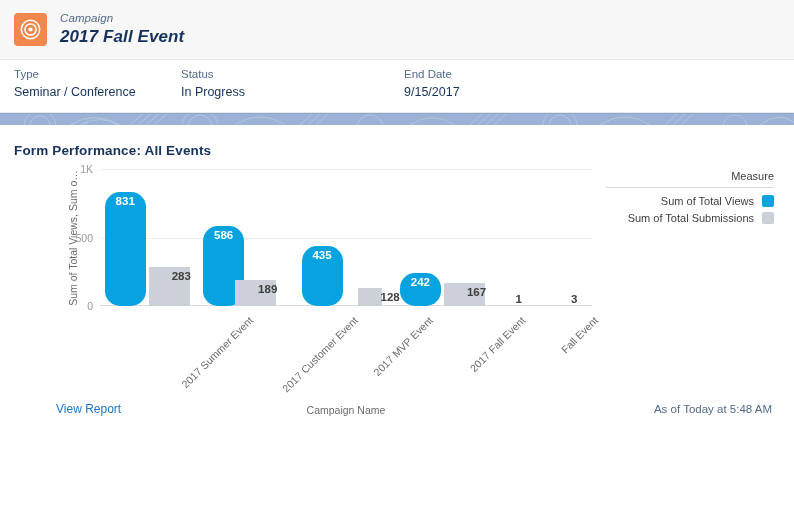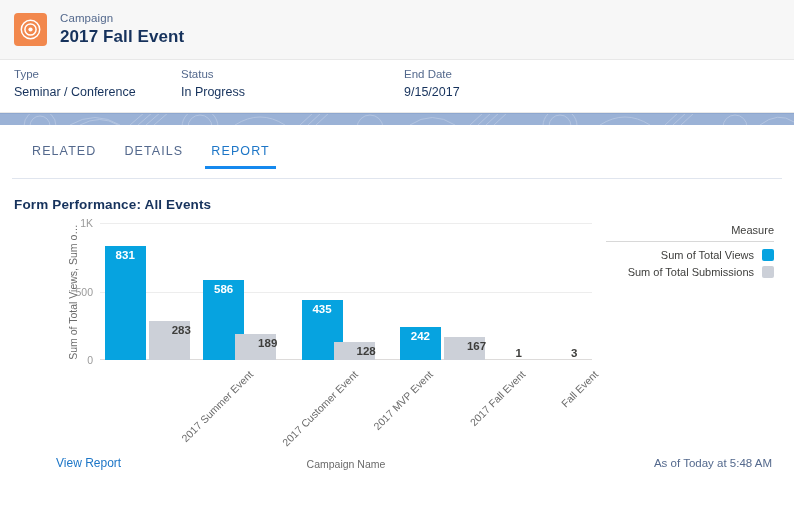--- a/index.html
+++ b/index.html
@@ -26,20 +26,21 @@
   
   .record-header {
     position: relative;
     height: 60px;
     background: #f7f7f7;
     border-bottom: 1px solid #e8e8e8;
     display: flex;
     align-items: center;
     padding: 0 0 0 14px;
     box-sizing: border-box;
+    font-style: italic;
   }
   .record-icon {
     width: 33px;
     height: 33px;
     border-radius: 4px;
     background: #f2884d;
     display: flex;
     align-items: center;
     justify-content: center;
     flex: 0 0 auto;
@@ -214,21 +215,21 @@
   
   .group {
     position: absolute;
     bottom: 0;
     height: 100%;
   }
   .bar {
     position: absolute;
     bottom: 0;
   }
-  .bar.views { background: #06a3e0; }
+  .bar.views { background: #06a3e0; border-radius: 15px; }
   .bar.subs  { background: #ccd0d8; }
   .bar-label {
     position: absolute;
     left: 0;
     right: 0;
     top: 3px;
     text-align: center;
     font-size: 11.5px;
     font-weight: bold;
     white-space: nowrap;
@@ -369,25 +370,20 @@
         <circle cx="560" cy="12" r="11"></circle>
           <circle cx="560" cy="12" r="17"></circle>
         <path d="M600 11 Q 625 -5 650 11"></path>
         <path d="M665 11 L 679 -2 M673 11 L 687 -2 M681 11 L 695 -2"></path>
         <circle cx="735" cy="13" r="12"></circle>
         <path d="M760 11 Q 778 -3 794 8"></path>
       </g>
     </svg>
   </div>
 
-  <div class="tabs" id="tabs">
-      <div class="tab">RELATED</div>
-      <div class="tab">DETAILS</div>
-      <div class="tab active">REPORT</div>
-    </div>
 
   <div class="chart-card">
     <div class="chart-title">Form Performance: All Events</div>
 
     <div class="chart-area">
 
       <div class="ylabel">
         <span>Sum of Total Views, Sum o…</span>
       </div>
 
@@ -411,21 +407,21 @@
               <div class="bar-label">586</div>
             </div>
             <div class="bar subs" style="left: 32px; width: 41px; height: 25.893px;">
               <div class="bar-label">189</div>
             </div>
           </div>
           <div class="group" style="left: 201.5px; width: 85px;">
             <div class="bar views" style="left: 0px; width: 41px; height: 59.595px;">
               <div class="bar-label">435</div>
             </div>
-            <div class="bar subs" style="left: 32px; width: 41px; height: 17.536px;">
+            <div class="bar subs" style="left: 56px; width: 24px; height: 17.536px;">
               <div class="bar-label">128</div>
             </div>
           </div>
           <div class="group" style="left: 299.9px; width: 85px;">
             <div class="bar views" style="left: 0px; width: 41px; height: 33.154px;">
               <div class="bar-label">242</div>
             </div>
             <div class="bar subs" style="left: 44px; width: 41px; height: 22.879px;">
               <div class="bar-label">167</div>
             </div>

